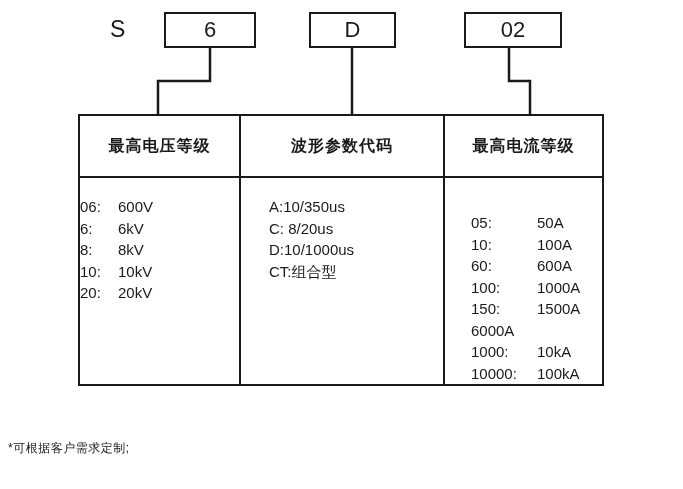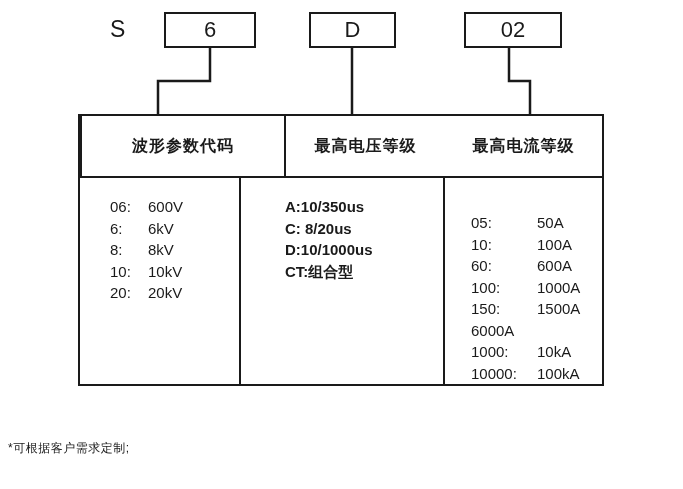--- a/index.html
+++ b/index.html
@@ -99,22 +99,22 @@
     font-weight: bold;
     letter-spacing: 1px;
     height: 100%;
   }
 
   .body-cell {
     padding-top: 18px;
     font-size: 15px;
     line-height: 21.5px;
   }
-  .body-cell.pad1 { padding-left: 30px; }
-  .body-cell.pad2 { padding-left: 44px; font-weight: bold; }
+  .body-cell.pad1 { }
+  .body-cell.pad2 { padding-left: 28px; }
   .body-cell.pad3 { padding-left: 26px; margin-top: 16px; }
 
   .kv-row {
     display: flex;
     white-space: pre;
   }
   .kv-code { display: inline-block; }
   .kv-row.w1 .kv-code { width: 38px; }
   .kv-row.w3 .kv-code { width: 66px; }
   .kv-val { display: inline-block; }
@@ -148,25 +148,25 @@
 
   <div class="code-prefix">S</div>
 
   <div class="code-box b1">6</div>
   <div class="code-box b2">D</div>
   <div class="code-box b3">02</div>
 
   <div class="spec-table">
 
     <div class="table-head">
+      <div class="col c1">
+        <div class="head-cell">最高电压等级</div>
+      </div>
       <div class="col c2">
         <div class="head-cell">波形参数代码</div>
-      </div>
-      <div class="col c1">
-        <div class="head-cell">最高电压等级</div>
       </div>
       <div class="col c3">
         <div class="head-cell">最高电流等级</div>
       </div>
     </div>
 
     <div class="table-body">
 
       <div class="col c1">
         <div class="body-cell pad1">

